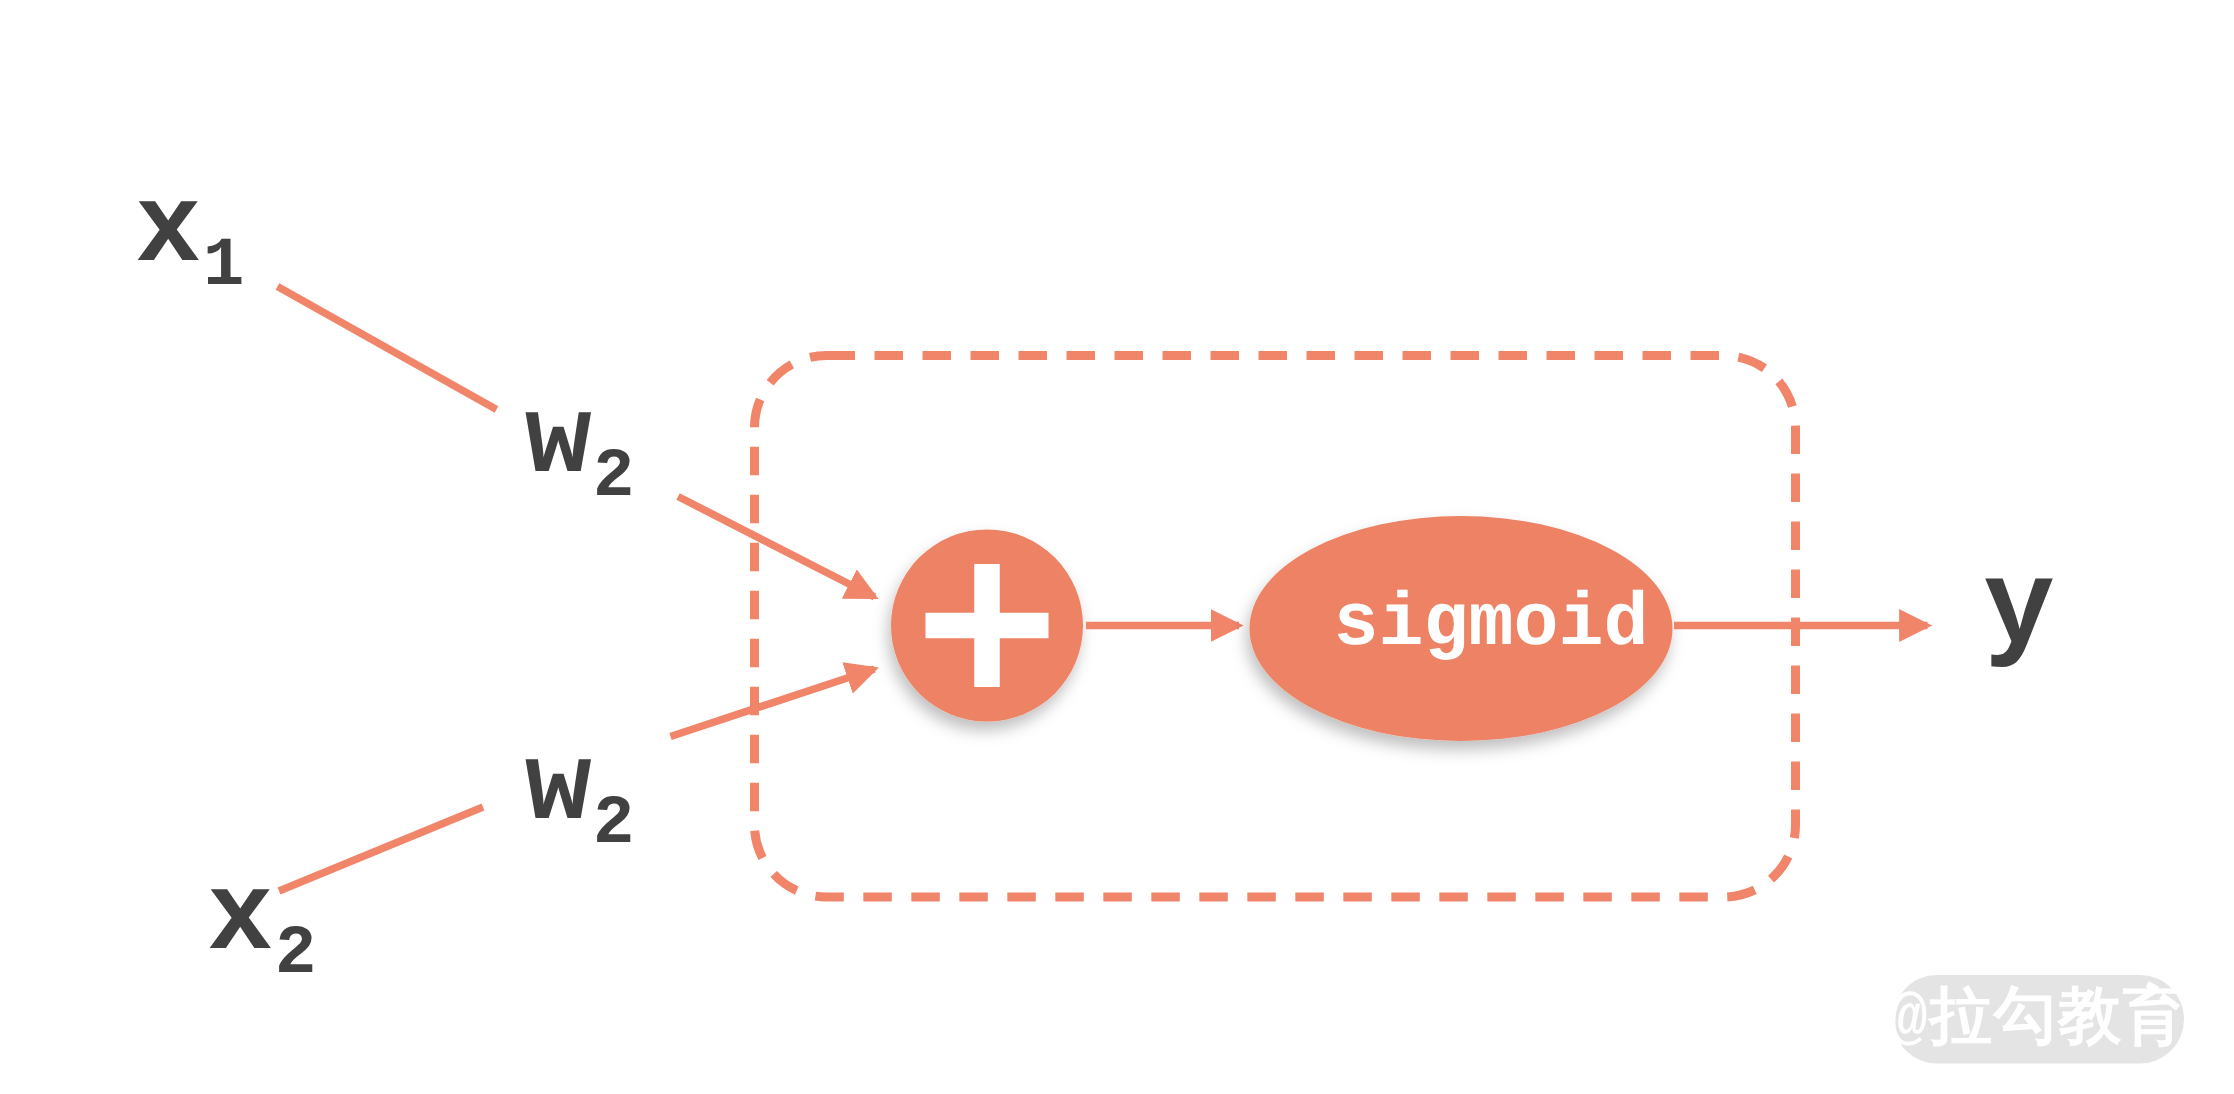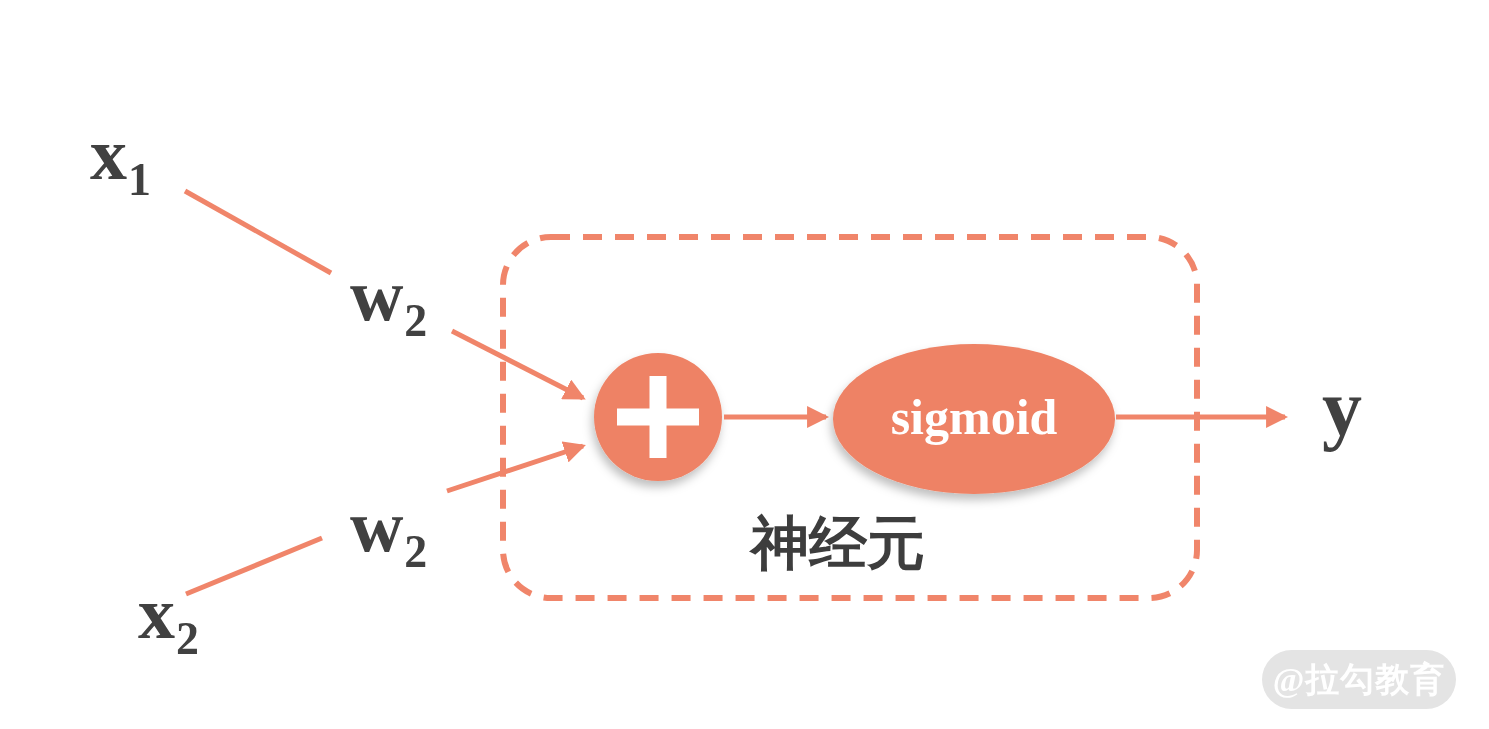--- a/index.html
+++ b/index.html
@@ -6,21 +6,21 @@
     margin: 0;
     padding: 0;
     background: #ffffff;
   }
   .stage {
     position: relative;
     width: 1489px;
     height: 729px;
     background: #ffffff;
     overflow: hidden;
-    font-family: Liberation Serif, serif;
+    font-family: Liberation Mono, monospace;
   }
   svg.diagram-layer {
     position: absolute;
     left: 0;
     top: 0;
   }
   .var-label {
     position: absolute;
     color: #414141;
     font-weight: 700;
@@ -41,20 +41,21 @@
   }
   .node-text {
     position: absolute;
     color: #ffffff;
     font-weight: 700;
     font-size: 50px;
     line-height: 1;
     transform: translate(-50%, -54%);
     white-space: nowrap;
     user-select: none;
+    margin-left: 20px;
   }
   .box-label {
     position: absolute;
     color: #3d3d3d;
     font-weight: 700;
     font-size: 58px;
     line-height: 1;
     transform: translate(-50%, -50%);
     white-space: nowrap;
     user-select: none;
@@ -66,21 +67,21 @@
     width: 194px;
     height: 59px;
     border-radius: 30px;
     background: #e4e4e4;
     display: flex;
     align-items: center;
     justify-content: center;
   }
   .watermark-text {
     color: #ffffff;
-    font-size: 34px;
+    font-size: 42px;
     font-weight: 600;
     letter-spacing: 1px;
     line-height: 1;
     white-space: nowrap;
   }
   .sr-only {
     position: absolute;
     width: 1px;
     height: 1px;
     overflow: hidden;
@@ -128,21 +129,20 @@
   <div class="var-label" style="left:94px; top:576px;margin-left:44px;"><span>x</span><sub>2</sub></div>
 
   <div class="var-label" style="left:350px; top:258px;"><span>w</span><sub>2</sub></div>
 
   <div class="var-label" style="left:350px; top:489px;"><span>w</span><sub>2</sub></div>
 
   <span class="sr-only">+</span>
 
   <div class="node-text" style="left:974px; top:419px;">sigmoid</div>
 
-  <div class="box-label" style="left:838px; top:544px;">神经元</div>
 
   <div class="var-label output-label" style="left:1322px; top:368px;">y</div>
 
   <div class="watermark">
     <span class="watermark-text">@拉勾教育</span>
   </div>
 
 </div>
 
 </body></html>

